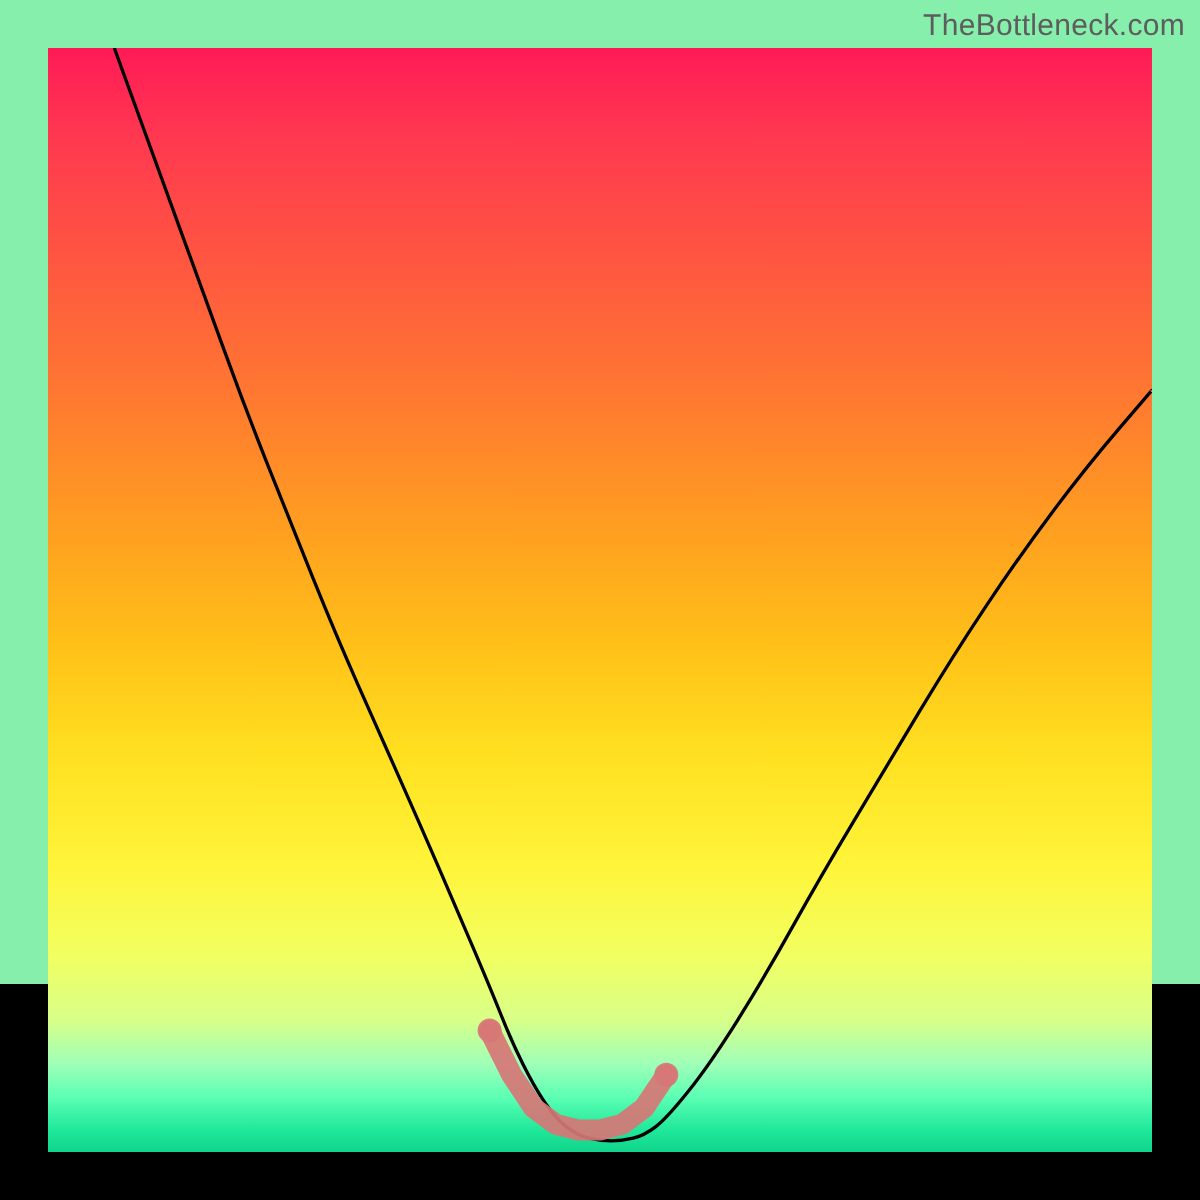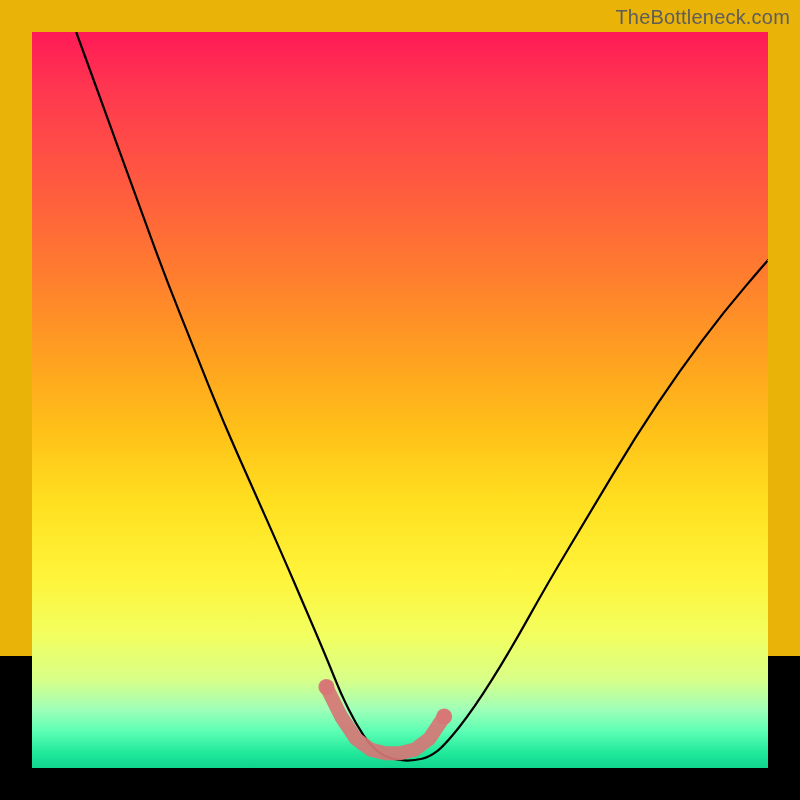--- a/index.html
+++ b/index.html
@@ -10,21 +10,21 @@
     overflow: hidden;
     background: #000;
     font-family: Arial, Helvetica, sans-serif;
   }
   .frame {
     position: absolute;
     top: 0;
     left: 0;
     width: 800px;
     height: 656px;
-    background: #eab308;
+    background: #86efac;
   }
   .plot-area {
     position: absolute;
     top: 32px;
     left: 32px;
     width: 736px;
     height: 736px;
     overflow: hidden;
   }
   .gradient {

